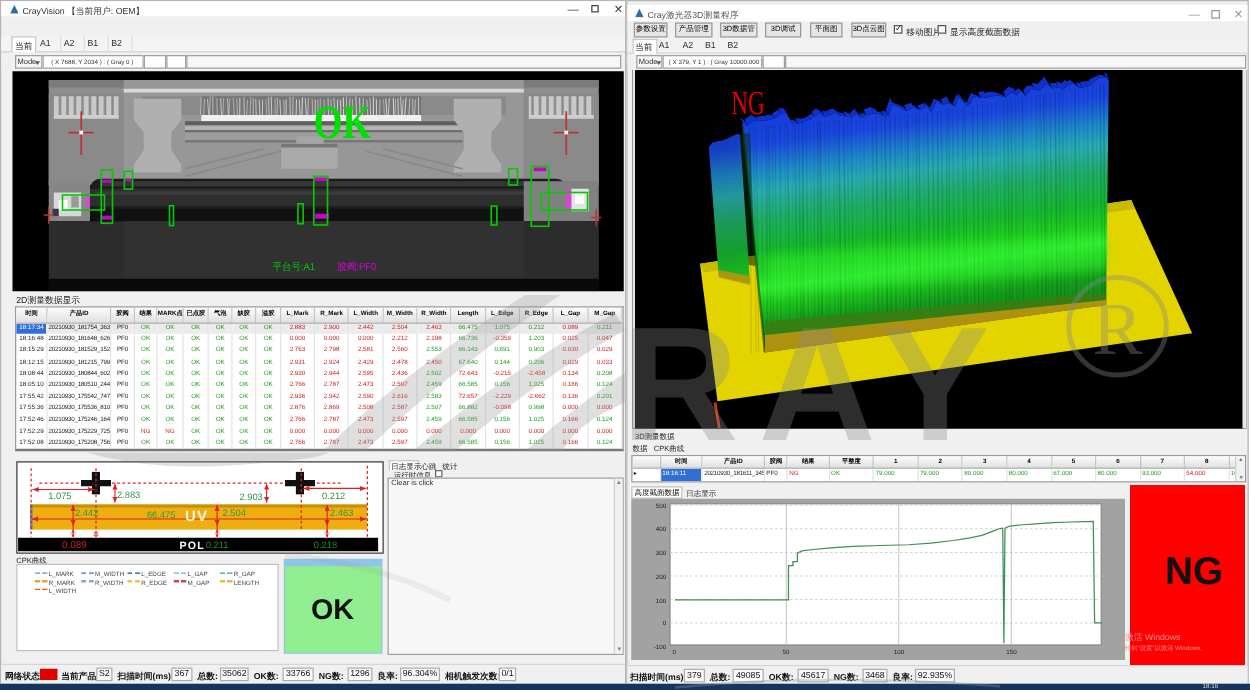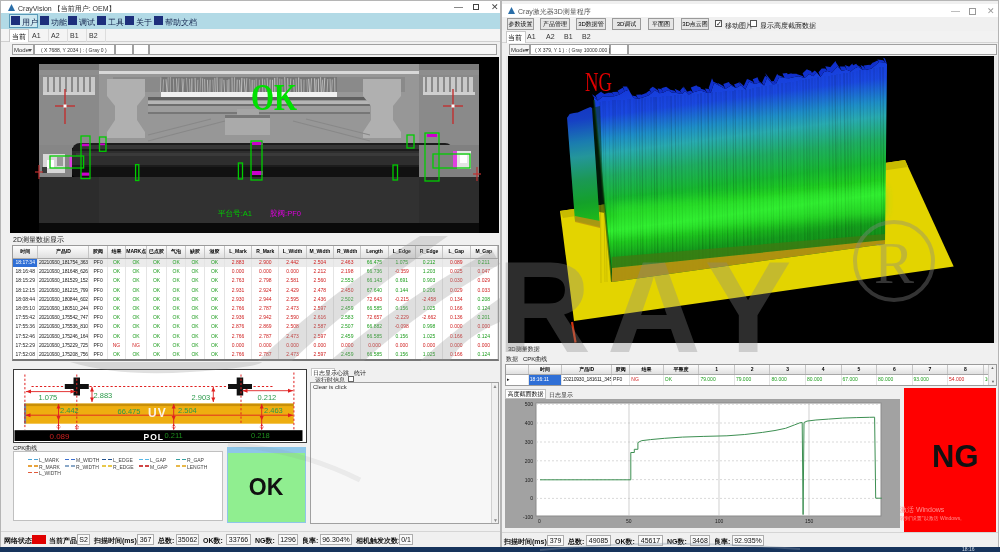--- a/index.html
+++ b/index.html
@@ -11,35 +11,20 @@
 <body>
 <div id="page">
 
 <div class="abs" style="left:0;top:0;width:501px;height:547px;background:#f0f0f0;border:1px solid #b5b5b5">
   <div class="abs" style="left:0;top:0;width:499px;height:12px;background:#fff">
     <div class="abs" style="left:7px;top:3px;width:7px;height:7px;background:#2a6ea8;clip-path:polygon(0 100%,50% 0,100% 100%)"></div>
     <div class="tx" style="left:17px;top:2.5px;font-size:7px;color:#333">CrayVision 【当前用户: OEM】</div>
     <div class="tx" style="left:453px;top:1px;font-size:9px;color:#444">—</div>
     <div class="abs" style="left:472px;top:3px;width:6px;height:6px;border:1px solid #444"></div>
     <div class="tx" style="left:490px;top:1px;font-size:9px;color:#444">✕</div>
-  </div>
-  <div class="abs" style="left:0;top:12px;width:499px;height:16px;background:#b2dae6">
-    <div class="abs" style="left:8px;top:1px;width:29px;height:14px;background:#cde8f0;border:1px solid #5a9ab8"></div>
-    <div class="abs" style="left:10px;top:3px;width:9px;height:9px;background:#1d2f7c"></div>
-        <div class="tx" style="left:21px;top:4px;font-size:8px;color:#10204a">用户</div>
-    <div class="abs" style="left:39px;top:3px;width:9px;height:9px;background:#1d2f7c"></div>
-        <div class="tx" style="left:50px;top:4px;font-size:8px;color:#10204a">功能</div>
-    <div class="abs" style="left:67px;top:3px;width:9px;height:9px;background:#1d2f7c"></div>
-        <div class="tx" style="left:78px;top:4px;font-size:8px;color:#10204a">调试</div>
-    <div class="abs" style="left:96px;top:3px;width:9px;height:9px;background:#1d2f7c"></div>
-        <div class="tx" style="left:107px;top:4px;font-size:8px;color:#10204a">工具</div>
-    <div class="abs" style="left:124px;top:3px;width:9px;height:9px;background:#1d2f7c"></div>
-        <div class="tx" style="left:135px;top:4px;font-size:8px;color:#10204a">关于</div>
-    <div class="abs" style="left:153px;top:3px;width:9px;height:9px;background:#1d2f7c"></div>
-        <div class="tx" style="left:164px;top:4px;font-size:8px;color:#10204a">帮助文档</div>
   </div>
   <div class="abs" style="left:0;top:28px;width:499px;height:13px;background:#f4f4f4;border-bottom:1px solid #d0d0d0">
     <div class="abs" style="left:8px;top:0;width:20px;height:13px;background:#fff;border:1px solid #c8c8c8;border-bottom:none"></div>
     <div class="tx" style="left:11px;top:3px;font-size:7px;color:#222">当前</div>
     <div class="tx" style="left:31px;top:3px;font-size:7px;color:#333">A1</div>
     <div class="abs" style="left:47px;top:0;width:1px;height:13px;background:#ddd"></div>
     <div class="tx" style="left:50px;top:3px;font-size:7px;color:#333">A2</div>
     <div class="abs" style="left:66px;top:0;width:1px;height:13px;background:#ddd"></div>
     <div class="tx" style="left:69px;top:3px;font-size:7px;color:#333">B1</div>
     <div class="abs" style="left:85px;top:0;width:1px;height:13px;background:#ddd"></div>

